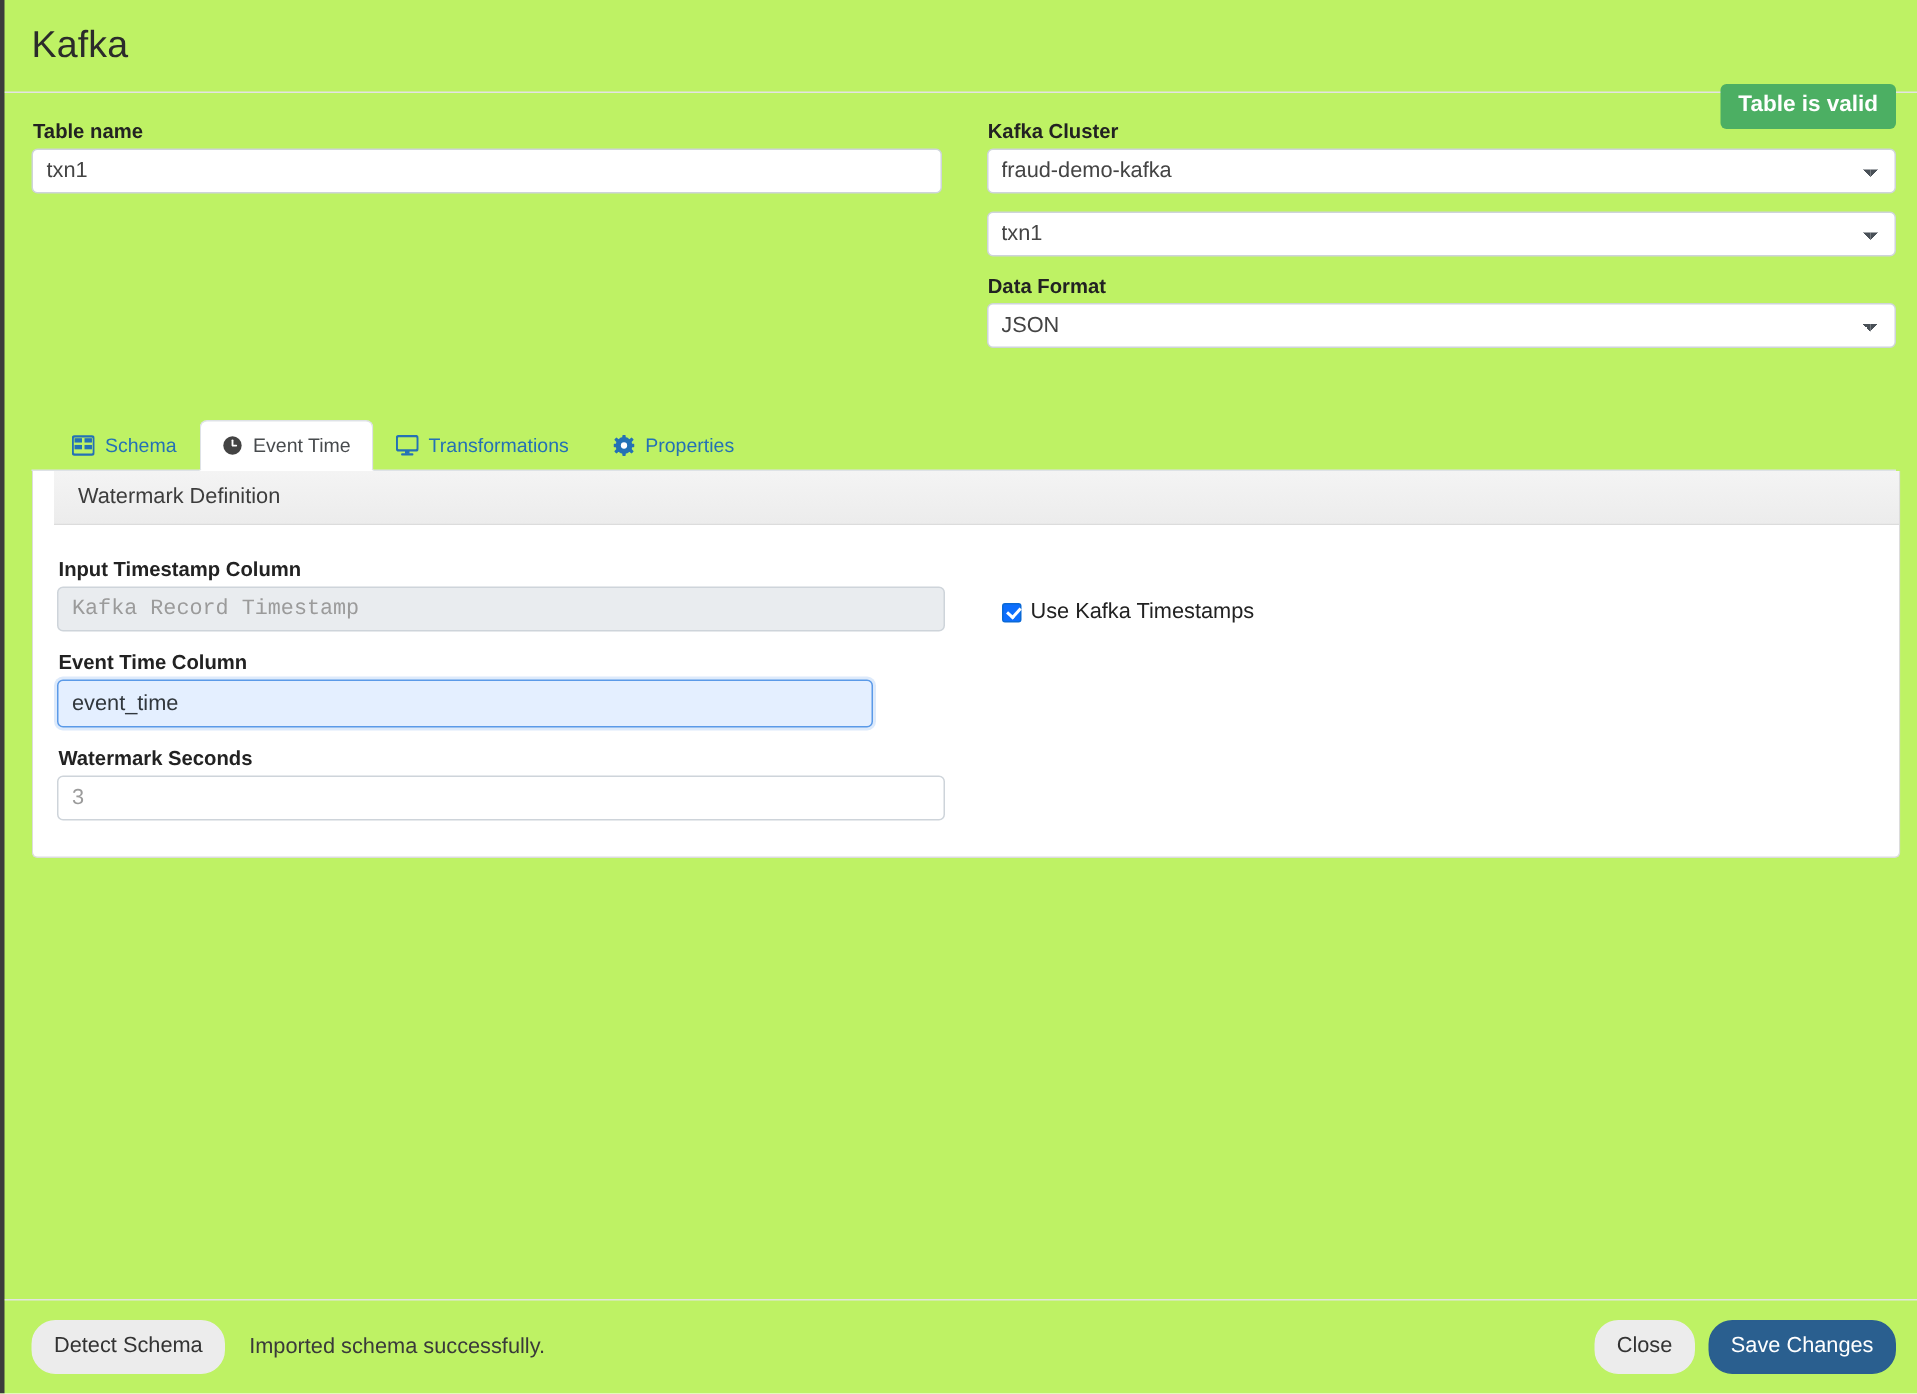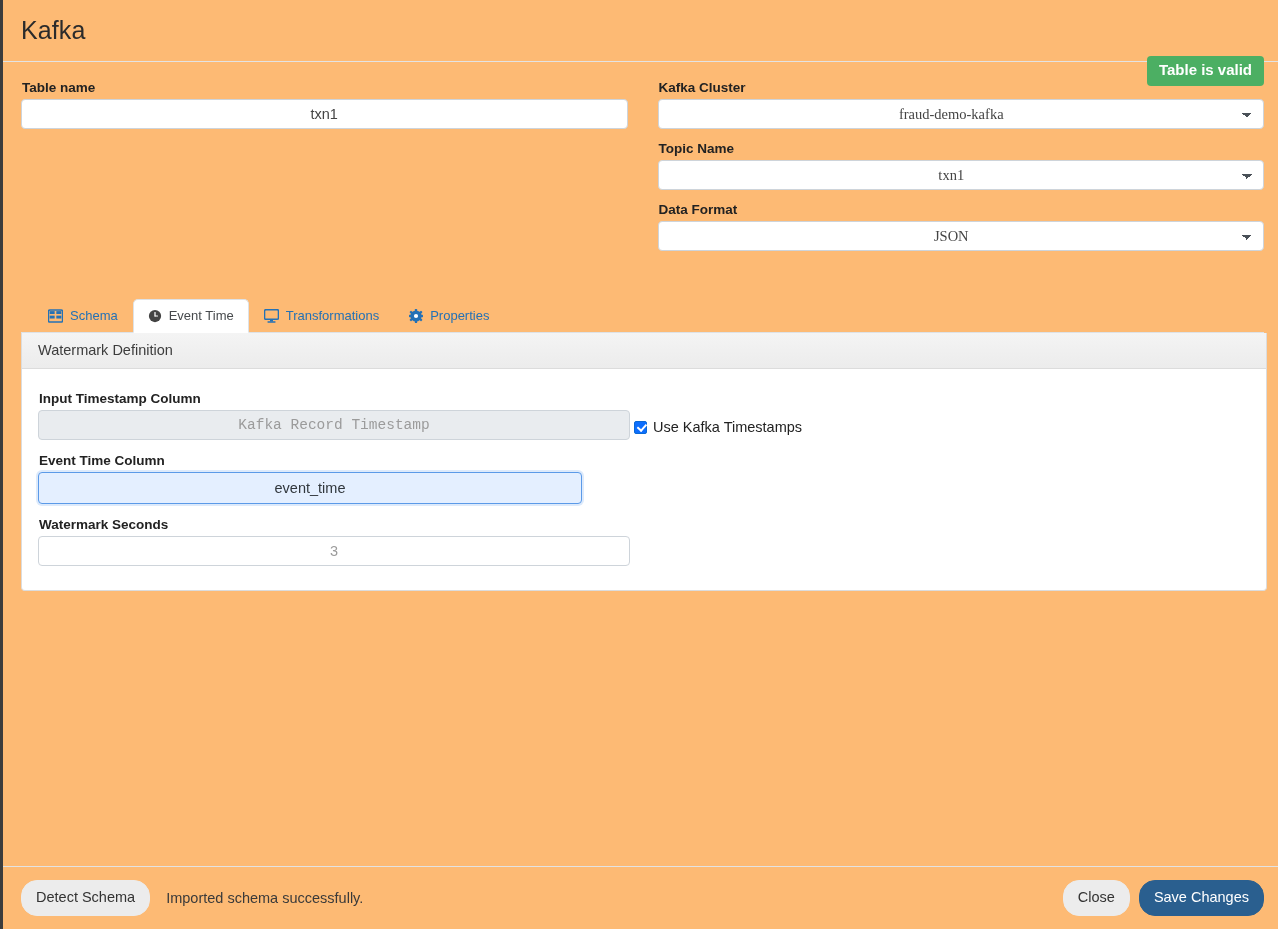--- a/index.html
+++ b/index.html
@@ -8,21 +8,21 @@
     width: 1278px; height: 929px;
     background: #ffffff;
     font-family: "Liberation Sans", sans-serif;
     -webkit-font-smoothing: antialiased;
   }
 
   .modal {
     position: relative;
     width: 1278px;
     height: 929px;
-    background: #fdba74;
+    background: #bef264;
     border-left: 3px solid #3c3c3c;
     overflow: hidden;
   }
 
   
   .modal-header {
     position: relative;
     height: 62px;
     border-bottom: 1px solid #e3e3e3;
     display: flex;
@@ -76,21 +76,20 @@
     width: 100%;
     height: 30px;
     font-size: 14.5px;
     font-family: "Liberation Sans", sans-serif;
     color: #444;
     background: #fff;
     border: 1px solid #ced4da;
     border-radius: 4px;
     padding: 3px 9px;
     outline: none;
-    text-align: center;
   }
   .form-control::placeholder { color: #9b9b9b; }
   .form-control[disabled] {
     background: #e9ecef;
     color: #6c757d;
     font-family: Liberation Mono, monospace;
   }
   .form-control.focused {
     border: 1px solid #5b9ae8;
     background: #e4efff;
@@ -103,21 +102,20 @@
     -webkit-appearance: none;
     background-image:
       linear-gradient(45deg, transparent 50%, #495057 50%),
       linear-gradient(135deg, #495057 50%, transparent 50%);
     background-position:
       calc(100% - 16px) 13px,
       calc(100% - 11px) 13px;
     background-size: 5px 5px, 5px 5px;
     background-repeat: no-repeat;
     padding-right: 28px;
-    font-family: Liberation Serif, serif;
   }
 
   .field-block { margin-bottom: 12px; }
 
   
   .tabs {
     margin-top: 32px;
     display: flex;
     align-items: flex-end;
     border-bottom: 1px solid #dee2e6;
@@ -153,29 +151,30 @@
     border-radius: 0 0 4px 4px;
     background: #fff;
     width: 1246px;
   }
   .card-header {
     background: linear-gradient(#f4f4f4, #ececec);
     border-bottom: 1px solid #dcdcdc;
     padding: 9px 16px 10px;
     font-size: 14.5px;
     color: #3d3d3d;
+    margin-left: 14px;
   }
   .card-body {
     padding: 22px 16px 24px;
     position: relative;
   }
   .wm-row {
     display: flex;
     align-items: flex-end;
-    gap: 4px;
+    gap: 38px;
   }
   .wm-field { width: 592px; }
   .checkbox-wrap {
     display: flex;
     align-items: center;
     gap: 6px;
     font-size: 14.5px;
     color: #222;
     padding-bottom: 5px;
     white-space: nowrap;
@@ -261,21 +260,20 @@
       <div class="col-right">
 
         <div class="field-block">
           <label class="fld-label">Kafka Cluster</label>
           <select class="form-control">
             <option>fraud-demo-kafka</option>
           </select>
         </div>
 
         <div class="field-block">
-          <label class="fld-label">Topic Name</label>
           <select class="form-control">
             <option>txn1</option>
           </select>
         </div>
 
         <div class="field-block">
           <label class="fld-label">Data Format</label>
           <select class="form-control">
             <option>JSON</option>
           </select>

